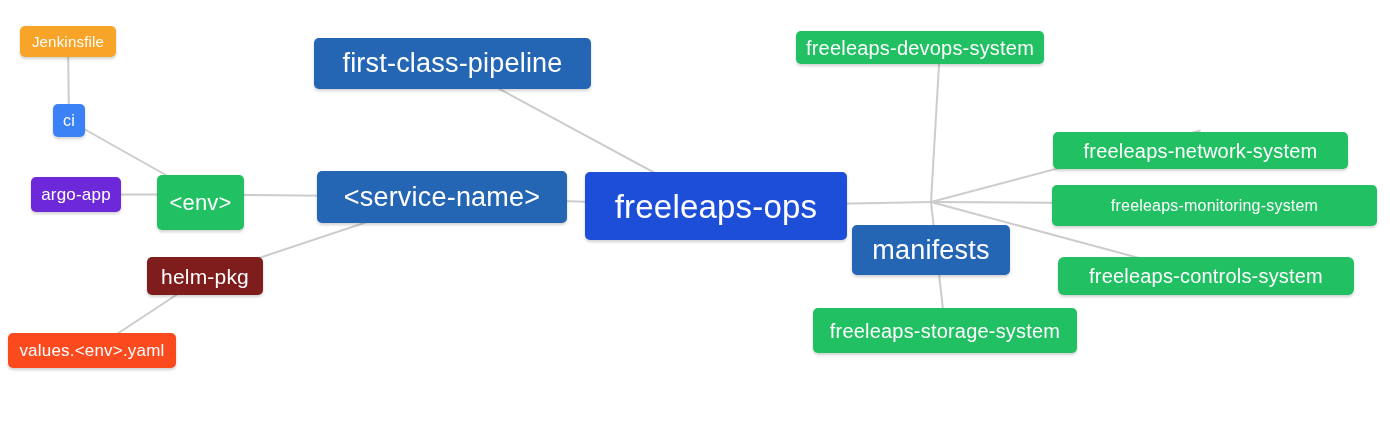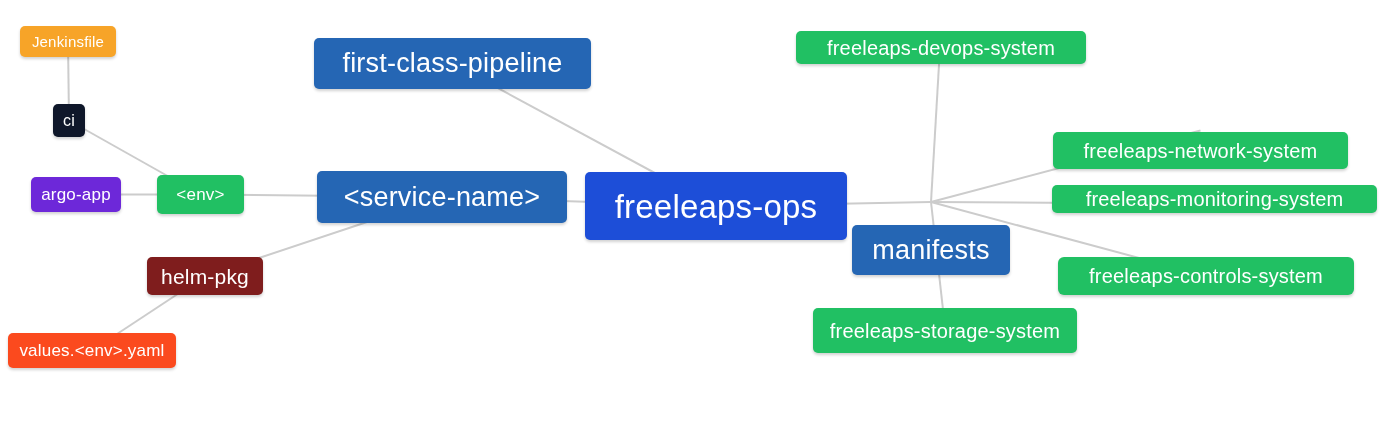--- a/index.html
+++ b/index.html
@@ -33,30 +33,30 @@
     box-shadow: 0 2px 3px rgba(0,0,0,0.18);
     white-space: nowrap;
     cursor: pointer;
     line-height: 1;
     letter-spacing: 0.2px;
   }
   
   .n-jenkinsfile            { left: 20px;   top: 26px;  width: 96px;  height: 31px; font-size: 15px; }
   .n-ci                     { left: 53px;   top: 104px; width: 32px;  height: 33px; font-size: 16px; }
   .n-argo-app               { left: 31px;   top: 177px; width: 90px;  height: 35px; font-size: 17px; }
-  .n-env                    { left: 157px;  top: 175px; width: 87px;  height: 39px; font-size: 17px; text-align: right; }
+  .n-env                    { left: 157px;  top: 175px; width: 87px;  height: 55px; font-size: 22px; text-align: right; }
   .n-helm-pkg               { left: 147px;  top: 257px; width: 116px; height: 38px; font-size: 21px; }
   .n-values-env-yaml        { left: 8px;    top: 333px; width: 168px; height: 35px; font-size: 17px; }
   .n-first-class-pipeline   { left: 314px;  top: 38px;  width: 277px; height: 51px; font-size: 27px; }
   .n-service-name           { left: 317px;  top: 171px; width: 250px; height: 52px; font-size: 27px; }
   .n-freeleaps-ops          { left: 585px;  top: 172px; width: 262px; height: 68px; font-size: 33px; }
   .n-manifests              { left: 852px;  top: 177px; width: 158px; height: 50px; font-size: 27px; }
-  .n-devops-system          { left: 796px;  top: 31px;  width: 290px; height: 33px; font-size: 20px; }
+  .n-devops-system          { left: 796px;  top: 31px;  width: 248px; height: 33px; font-size: 20px; }
   .n-network-system         { left: 1053px; top: 112px; width: 295px; height: 37px; font-size: 20px; margin-top: 20px; }
-  .n-monitoring-system      { left: 1052px; top: 185px; width: 325px; height: 28px; font-size: 20px; }
+  .n-monitoring-system      { left: 1052px; top: 185px; width: 325px; height: 41px; font-size: 16px; }
   .n-controls-system        { left: 1058px; top: 257px; width: 296px; height: 38px; font-size: 20px; border-radius: 6px; }
   .n-storage-system         { left: 813px;  top: 308px; width: 264px; height: 45px; font-size: 20px; }
 </style>
 </head>
 <body>
 
 <div id="mindmap" style="background: rgb(255, 255, 255);">
 
   <svg id="edge-layer" viewBox="0 0 1390 421" xmlns="http://www.w3.org/2000/svg">
       <line x1="68" y1="41.5" x2="69" y2="120.5" stroke="#cccccc" stroke-width="2"></line>
@@ -70,21 +70,21 @@
       <line x1="716" y1="206" x2="931" y2="202" stroke="#cccccc" stroke-width="2"></line>
       <line x1="931" y1="202" x2="940" y2="47.5" stroke="#cccccc" stroke-width="2"></line>
       <line x1="931" y1="202" x2="1200.5" y2="130.5" stroke="#cccccc" stroke-width="2"></line>
       <line x1="931" y1="202" x2="1214.5" y2="204" stroke="#cccccc" stroke-width="2"></line>
       <line x1="931" y1="202" x2="1206" y2="276" stroke="#cccccc" stroke-width="2"></line>
       <line x1="931" y1="202" x2="945" y2="327.5" stroke="#cccccc" stroke-width="2"></line>
     </svg>
 
   <div class="node n-jenkinsfile" style="background: rgb(247, 164, 40);">Jenkinsfile</div>
 
-  <div class="node n-ci" style="background: #0f172a; text-align: right;">ci</div>
+  <div class="node n-ci" style="background: #3b82f6; text-align: right;">ci</div>
 
   <div class="node n-argo-app" style="background: #6d28d9;">argo-app</div>
 
   <div class="node n-env" style="background: rgb(33, 192, 99);">&lt;env&gt;</div>
 
   <div class="node n-helm-pkg" style="background: #7f1d1d;">helm-pkg</div>
 
   <div class="node n-values-env-yaml" style="background: rgb(251, 74, 30);">values.&lt;env&gt;.yaml</div>
 
   <div class="node n-first-class-pipeline" style="background: rgb(37, 102, 180);">first-class-pipeline</div>

